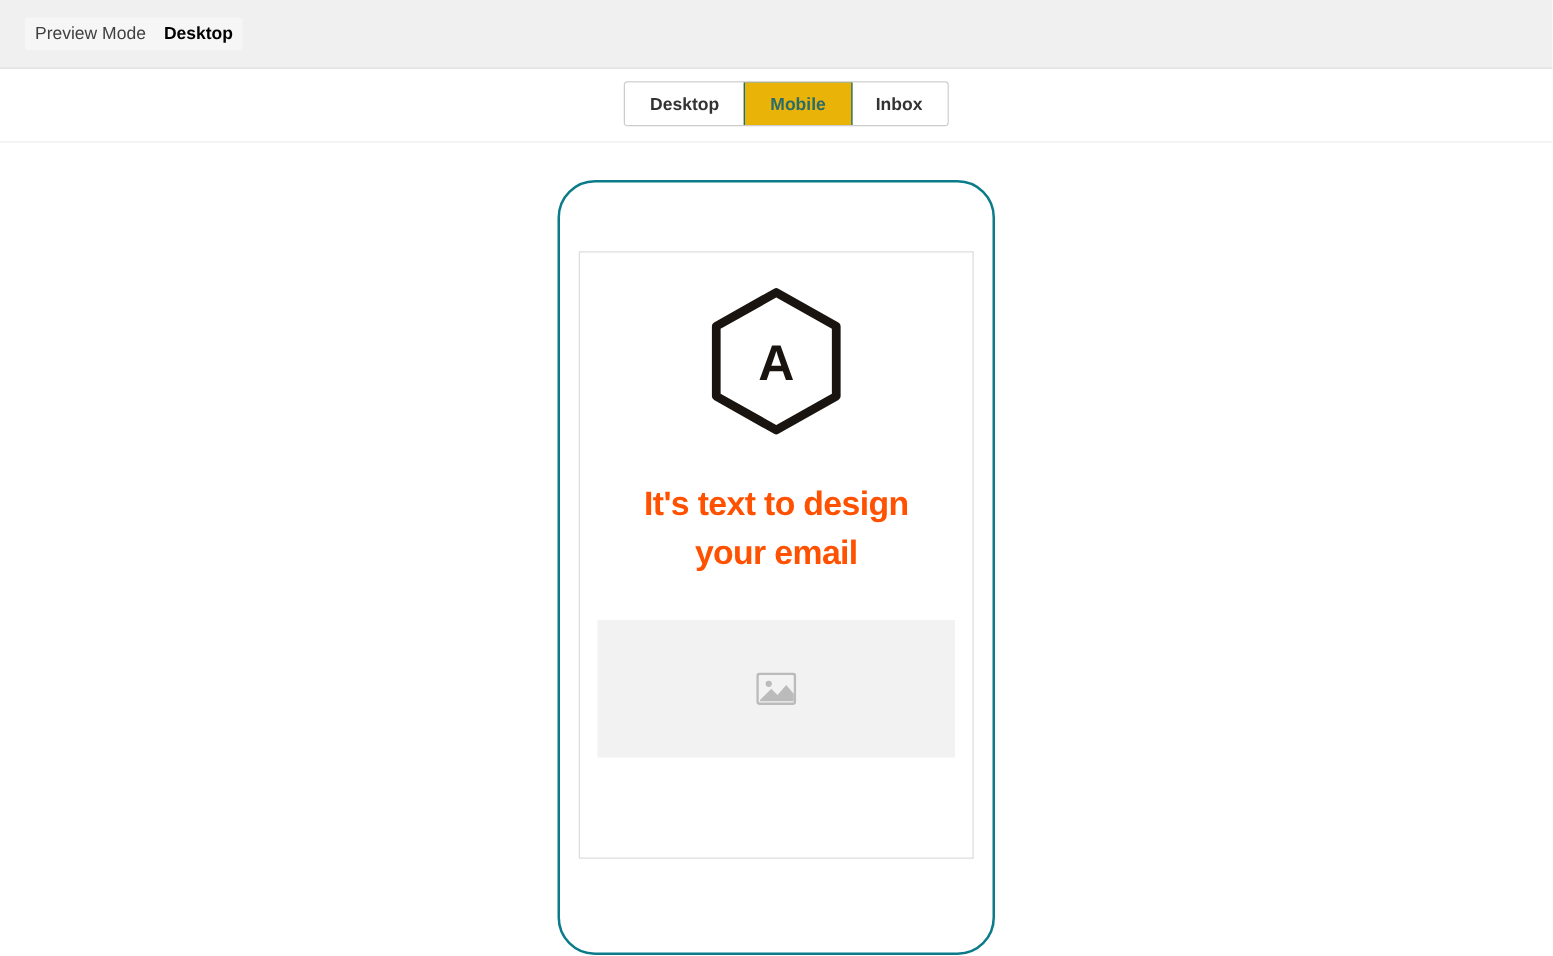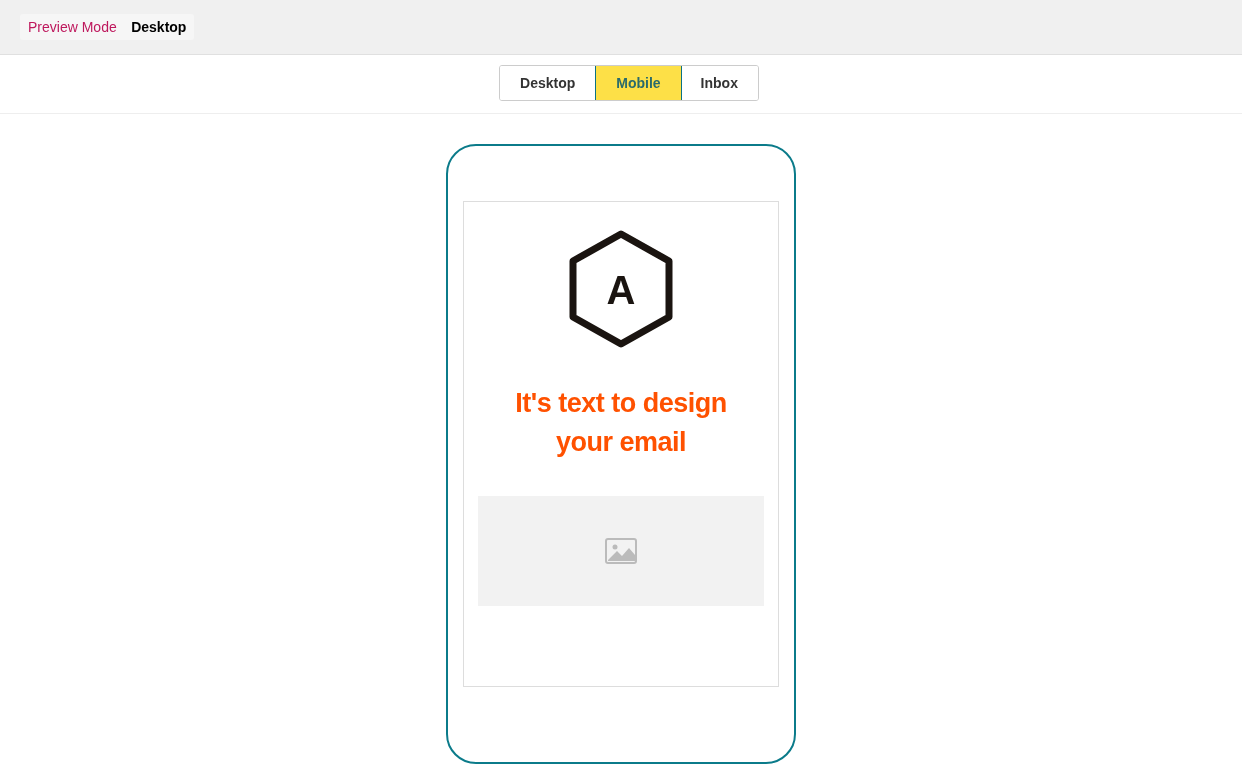--- a/index.html
+++ b/index.html
@@ -17,21 +17,21 @@
       padding: 14px 0;
     }
     .breadcrumb {
       display: inline-block;
       margin-left: 20px;
       background: #f6f6f6;
       padding: 4px 8px;
       border-radius: 3px;
     }
     .breadcrumb-label {
-      color: #be185d;
+      color: #404040;
       font-size: 14px;
       margin-right: 10px;
     }
     .breadcrumb-value {
       color: #000;
       font-size: 14px;
       font-weight: 600;
     }
     .tabs-bar {
       display: flex;
@@ -51,21 +51,21 @@
       font-weight: 600;
       color: #333;
       cursor: pointer;
       background: #fff;
       border: none;
     }
     .tab:not(:last-child) {
       border-right: 1px solid #ccc;
     }
     .tab.active {
-      background: #fde047;
+      background: #eab308;
       color: #2a6b6b;
       border: 1px solid #0b7285;
       margin: -1px;
       position: relative;
       z-index: 1;
     }
     .preview-area {
       display: flex;
       justify-content: center;
       padding: 30px 0;

